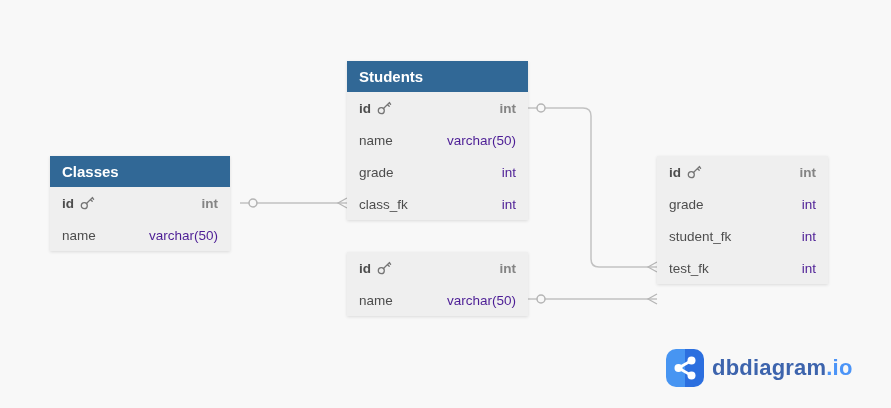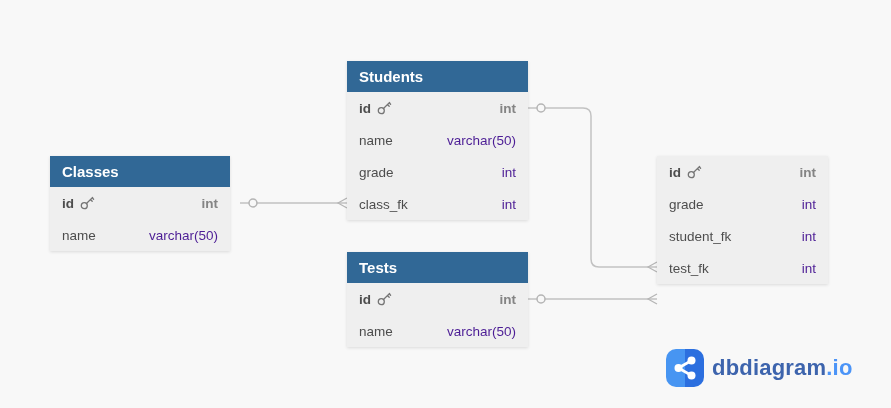--- a/index.html
+++ b/index.html
@@ -102,23 +102,20 @@
       </svg>
       <span class="ftype">int</span>
     </div>
     <div class="trow">
       <span class="fname">name</span>
       <span class="ftype">varchar(50)</span>
     </div>
   </div>
 
   <div class="db-table" style="left:347px;top:252px;width:181px;">
-    <div class="thead">
-      <span>Tests</span>
-    </div>
     <div class="trow pk">
       <span class="fname">id</span>
       <svg class="keyicon" width="15" height="14" viewBox="0 0 15 14">
         <circle cx="4.3" cy="9.7" r="3" fill="none" stroke="#757575" stroke-width="1.3"></circle>
         <path d="M6.5,7.5 L12.6,1.4 M10.5,3.5 L12.2,5.2 M12.2,1.8 L13.6,3.2" fill="none" stroke="#757575" stroke-width="1.3" stroke-linecap="round"></path>
       </svg>
       <span class="ftype">int</span>
     </div>
     <div class="trow">
       <span class="fname">name</span>

